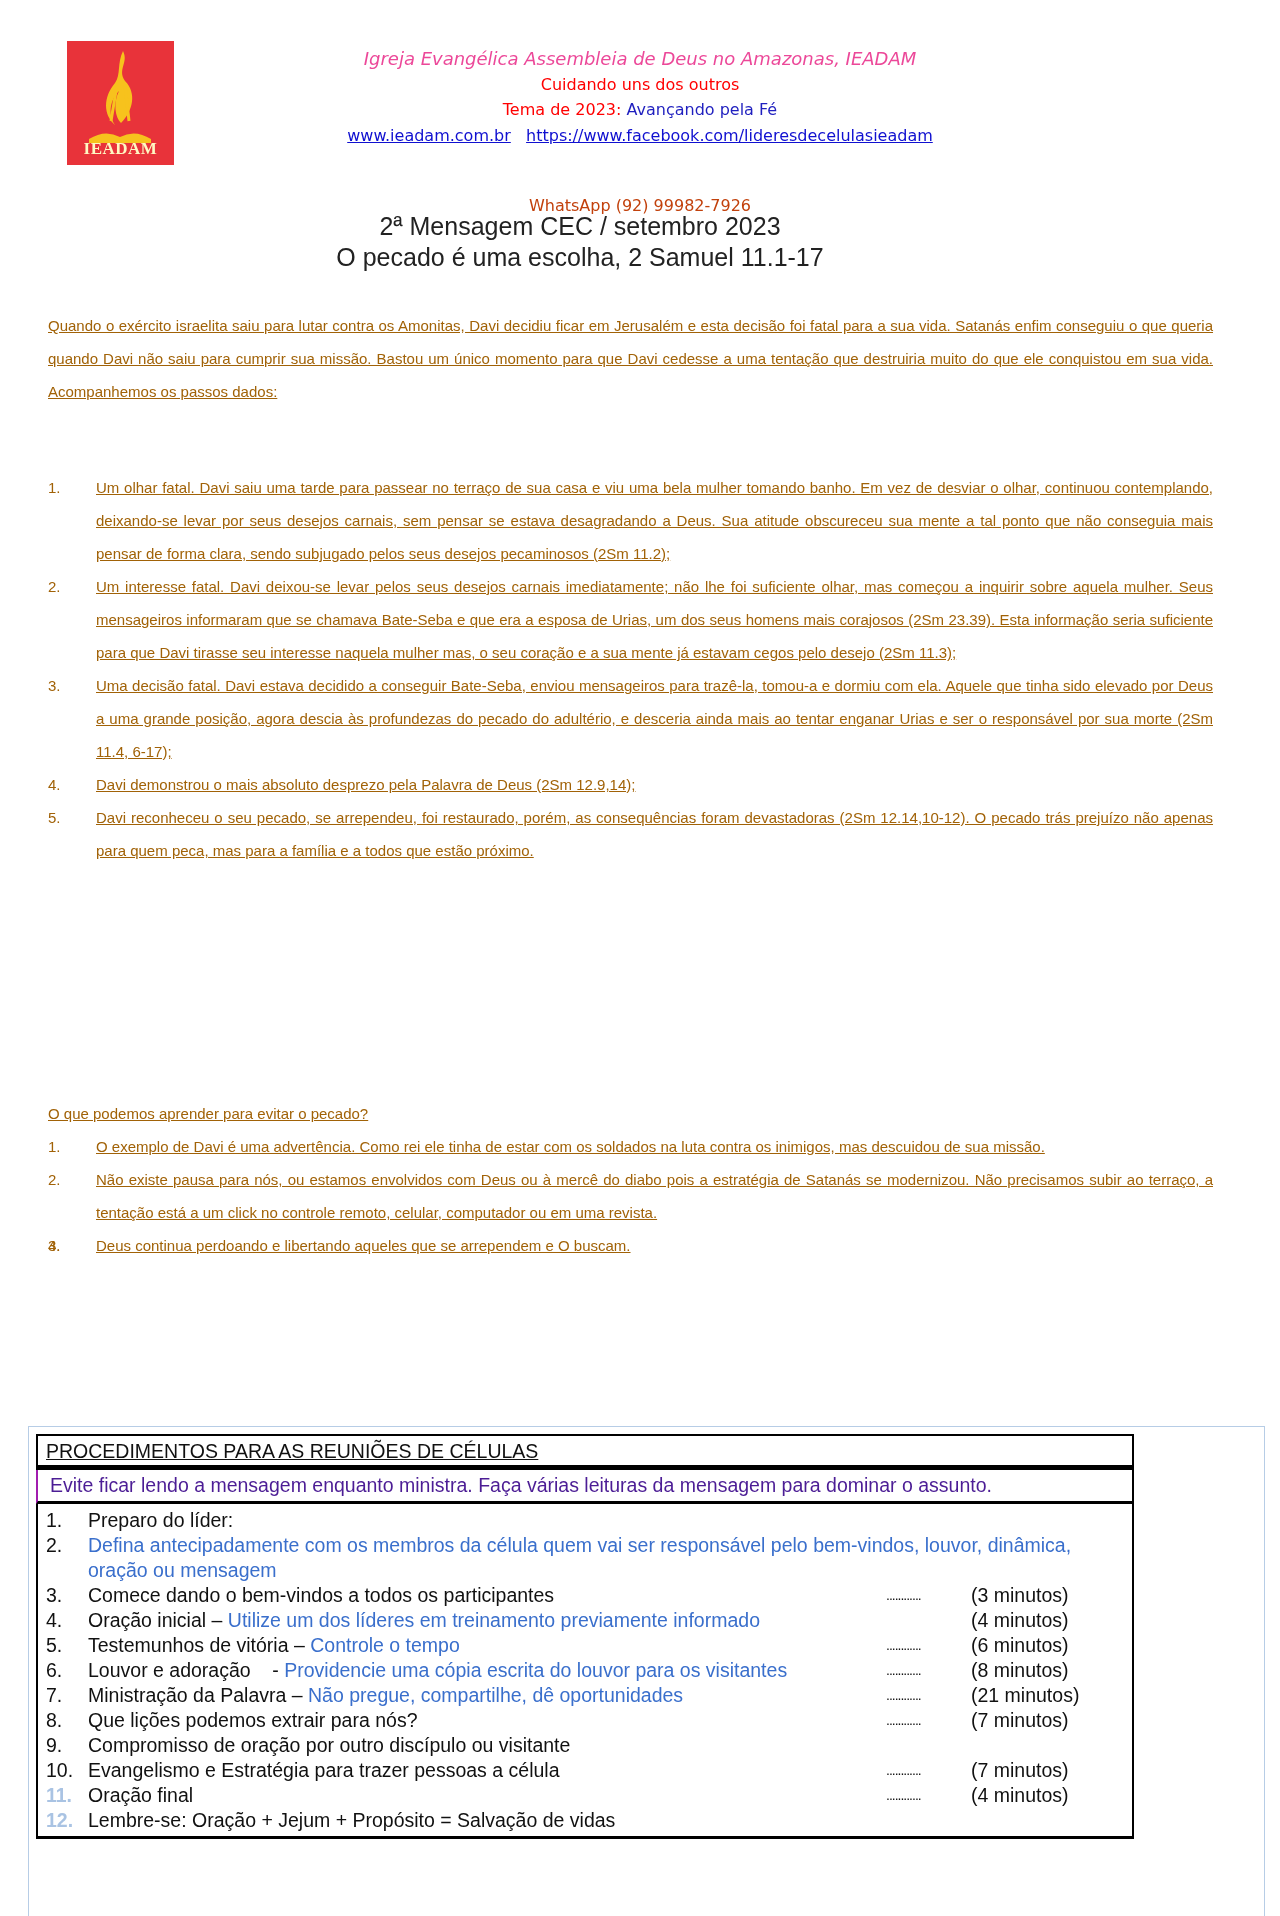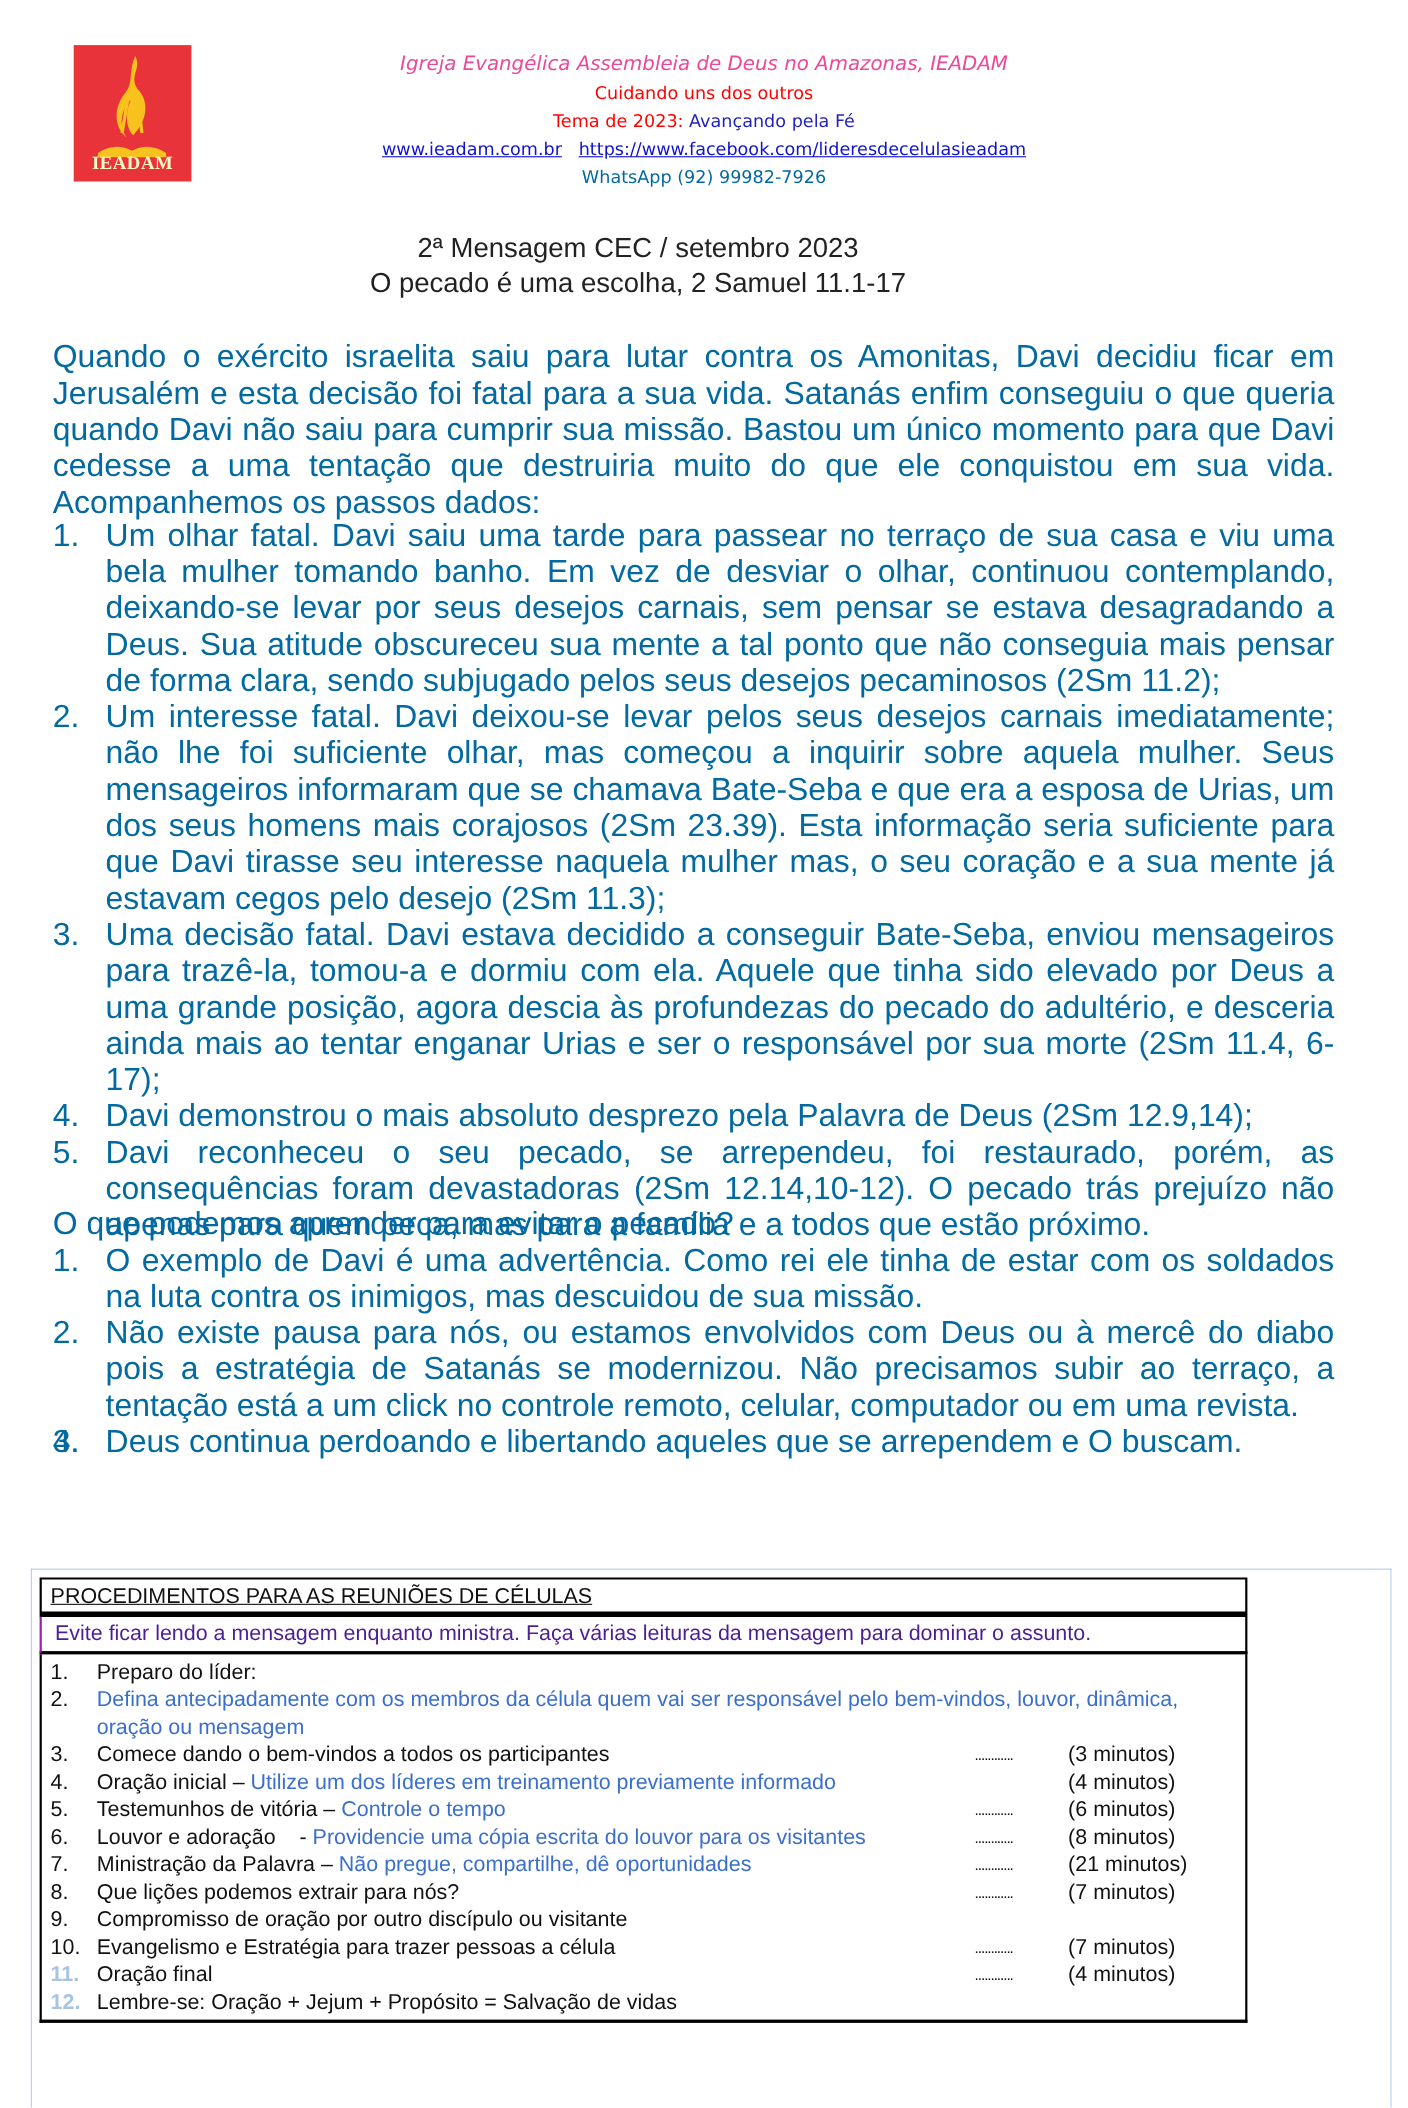--- a/index.html
+++ b/index.html
@@ -11,26 +11,26 @@
   .logo { position: absolute; left: 67px; top: 41px; width: 107px; height: 124px; background: #e8333a; }
   .logo svg { position: absolute; left: 0; top: 0; }
   .logo-text { position: absolute; left: 0; bottom: 6px; width: 100%; text-align: center;
                font-family: Liberation Serif, serif; font-weight: bold; font-size: 17px; color: #fef9c3; letter-spacing: 0.5px; }
   .header { position: absolute; left: 200px; top: 46px; width: 880px; text-align: center;
             font-family: "DejaVu Sans", sans-serif; font-size: 16px; line-height: 25.5px; }
   .header .org { font-size: 18px; color: #ec4899; font-style: italic; }
   .red { color: #ff0000; }
   .blue { color: #1f1fbf; }
   .link { color: #1010d0; text-decoration: underline; }
-  .green { color: #0369a1; }
+  .green { color: #c2410c; margin-top: 45px; }
 
   .title { position: absolute; left: 0; top: 211px; width: 1160px; text-align: center;
            font-size: 25px; line-height: 31px; color: #222; font-family: "Liberation Sans", sans-serif; }
 
-  .body-text { font-family: "Liberation Sans", sans-serif; font-size: 29px; line-height: 33px; color: #0369a1; }
+  .body-text { font-family: "Liberation Sans", sans-serif; font-size: 15px; line-height: 33px; color: #a16207; text-decoration: underline; }
   .intro { position: absolute; left: 48px; top: 309px; width: 1165px; text-align: justify; }
 
   ol.list { position: absolute; margin: 0; padding: 0; list-style: none; }
   ol.list li { position: relative; padding-left: 48px; text-align: justify; }
   ol.list li .num { position: absolute; left: 0; top: 0; }
 
   .list1 { left: 48px; top: 471px; width: 1165px; }
   .q-heading { position: absolute; left: 48px; top: 1097px; }
   .list2 { left: 48px; top: 1130px; width: 1165px; }
   .list2 li { text-align: left; }

